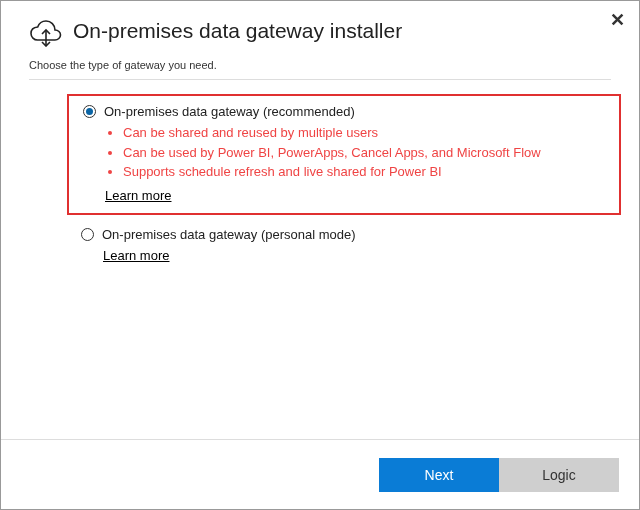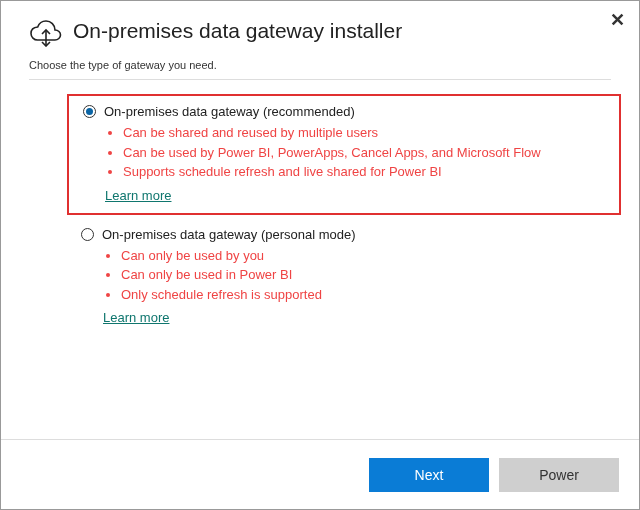--- a/index.html
+++ b/index.html
@@ -96,38 +96,37 @@
     padding-left: 40px;
   }
   .bullets li {
     font-size: 13px;
     color: #ef4444;
     line-height: 1.5;
   }
   .learn-more {
     margin-left: 22px;
     font-size: 13px;
-    color: #0f766e;
+    color: #000000;
     text-decoration: underline;
     cursor: pointer;
     display: inline-block;
     margin-top: 2px;
   }
   .footer {
     position: absolute;
     bottom: 0;
     left: 0;
     right: 0;
     height: 70px;
     border-top: 1px solid #ddd;
     display: flex;
     justify-content: flex-end;
     align-items: center;
     padding: 0 20px;
-    gap: 10px;
   }
   .btn {
     width: 120px;
     height: 34px;
     font-size: 14px;
     border: none;
     cursor: pointer;
     font-family: inherit;
   }
   .btn-primary {
@@ -172,26 +171,21 @@
       <li>Supports schedule refresh and live shared for Power BI</li>
     </ul>
     <span class="learn-more">Learn more</span>
   </div>
 
   <div class="option-box">
     <div class="radio-row">
       <span class="radio"></span>
       <span class="radio-label">On-premises data gateway (personal mode)</span>
     </div>
-    <ul class="bullets">
-      <li>Can only be used by you</li>
-      <li>Can only be used in Power BI</li>
-      <li>Only schedule refresh is supported</li>
-    </ul>
     <span class="learn-more">Learn more</span>
   </div>
 
 </div>
 
 <div class="footer">
   <button class="btn btn-primary">Next</button>
-  <button class="btn btn-secondary">Power</button>
+  <button class="btn btn-secondary">Logic</button>
 </div>
 
 </body></html>

